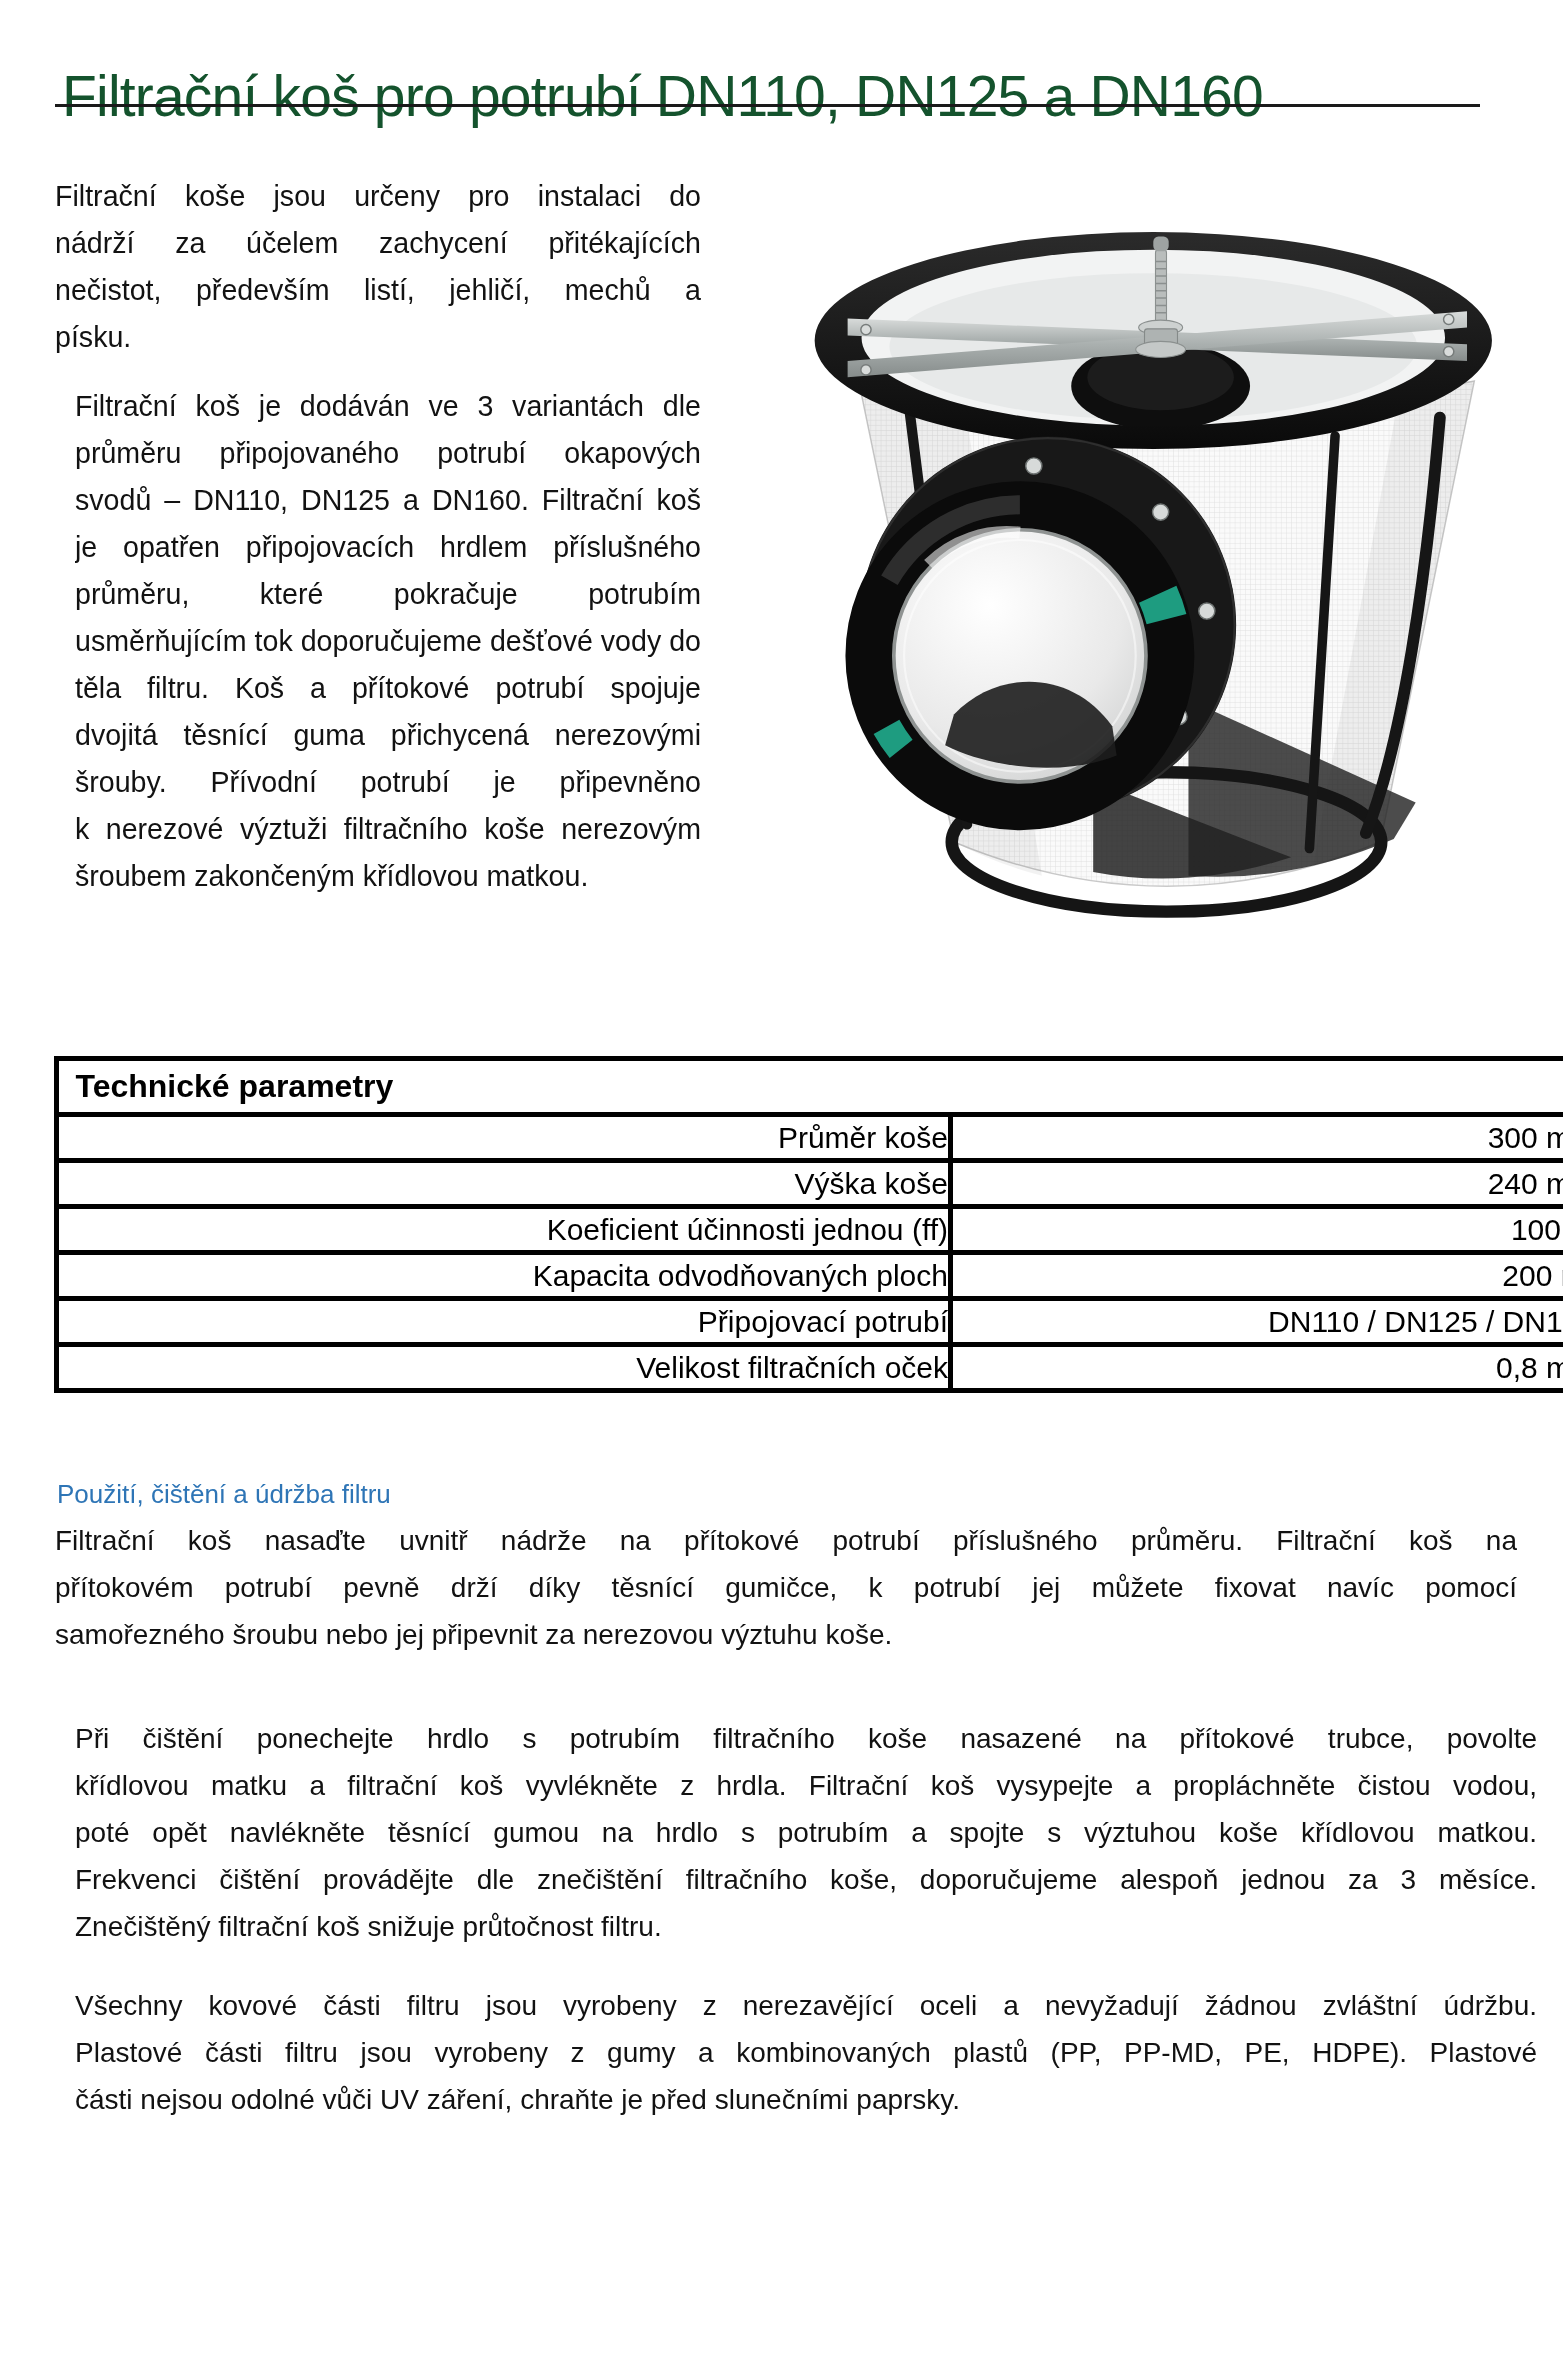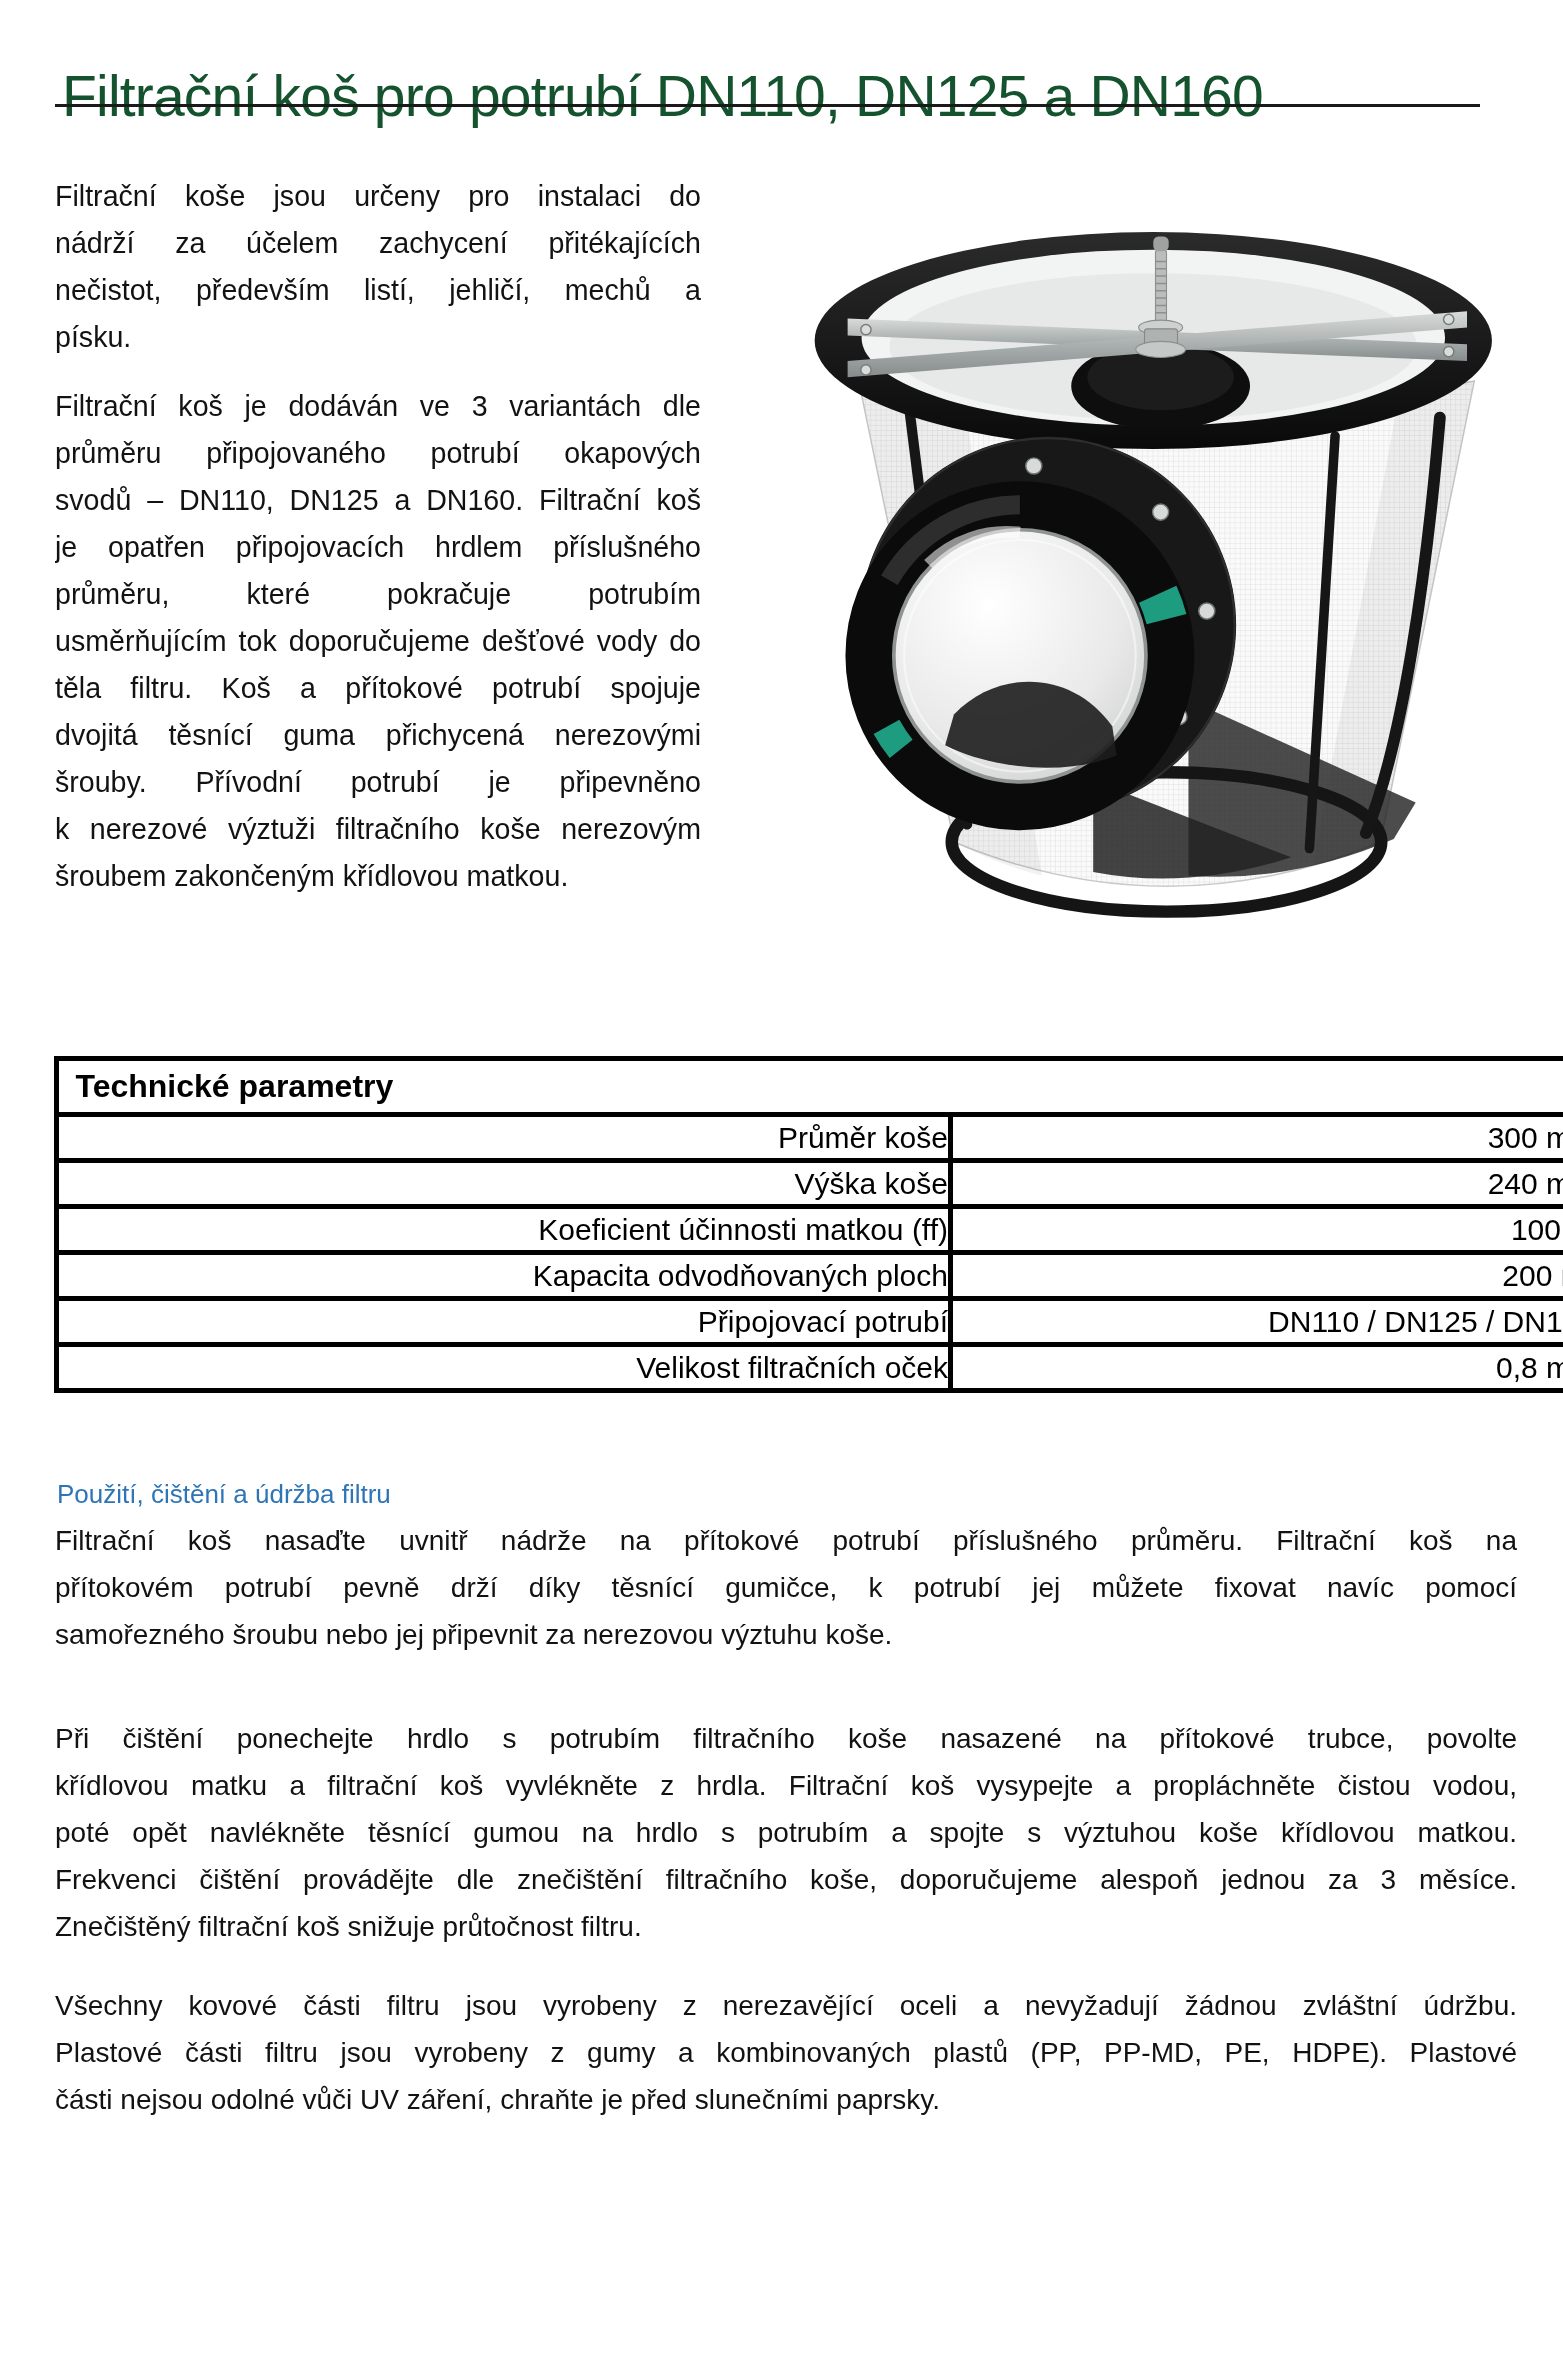--- a/index.html
+++ b/index.html
@@ -17,21 +17,21 @@
   }
   
   .intro-col{
     position:absolute;left:55px;top:173px;width:646px;font-size:28.6px;
   }
   .para .line{
     height:47px;line-height:47px;overflow:hidden;
     text-align:justify;text-align-last:justify;text-justify:inter-word;
   }
   .para .line.last{text-align-last:left;}
-  .para + .para{margin-top:22px;}
+  .para + .para{margin-top:22px;margin-left:20px;}
   .photo-fig{
     position:absolute;left:778px;top:194px;width:733px;height:733px;margin:0;
   }
   .photo-fig svg{width:100%;height:100%;display:block;}
   
   .params{
     position:absolute;left:54px;top:1056px;width:1547px;
     border-collapse:collapse;font-size:30px;color:#000;table-layout:fixed;
   }
   .params th,.params td{border:5.3px solid #000;padding:0 0 0 16.5px;vertical-align:middle;text-align:right;}
@@ -183,21 +183,21 @@
     <tbody>
         <tr>
           <td class="cell-label">Průměr koše</td>
           <td class="cell-value">300 mm</td>
         </tr>
         <tr>
           <td class="cell-label">Výška koše</td>
           <td class="cell-value">240 mm</td>
         </tr>
         <tr>
-          <td class="cell-label">Koeficient účinnosti matkou (ff)</td>
+          <td class="cell-label">Koeficient účinnosti jednou (ff)</td>
           <td class="cell-value">100 %</td>
         </tr>
         <tr>
           <td class="cell-label">Kapacita odvodňovaných ploch</td>
           <td class="cell-value">200 m<sup>2</sup></td>
         </tr>
         <tr>
           <td class="cell-label">Připojovací potrubí</td>
           <td class="cell-value">DN110 / DN125 / DN160</td>
         </tr>

